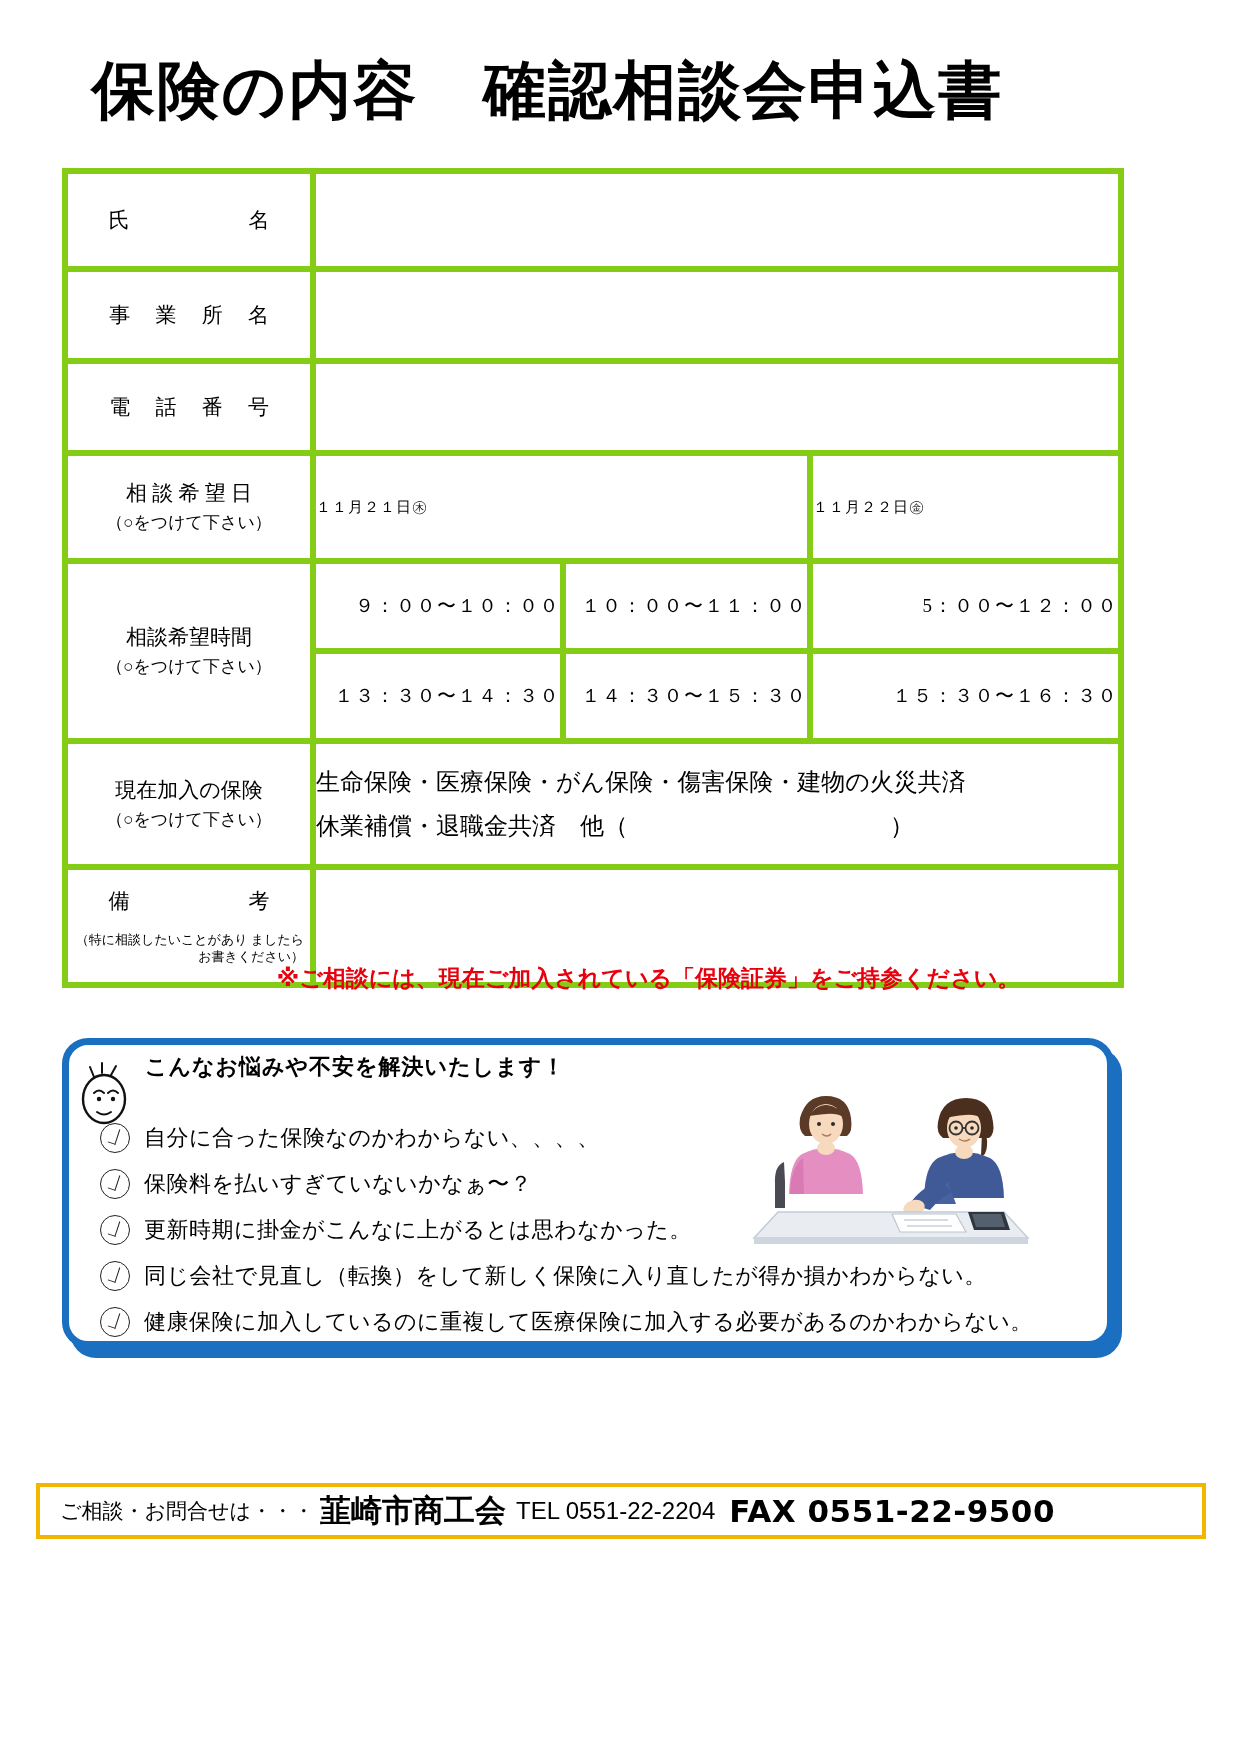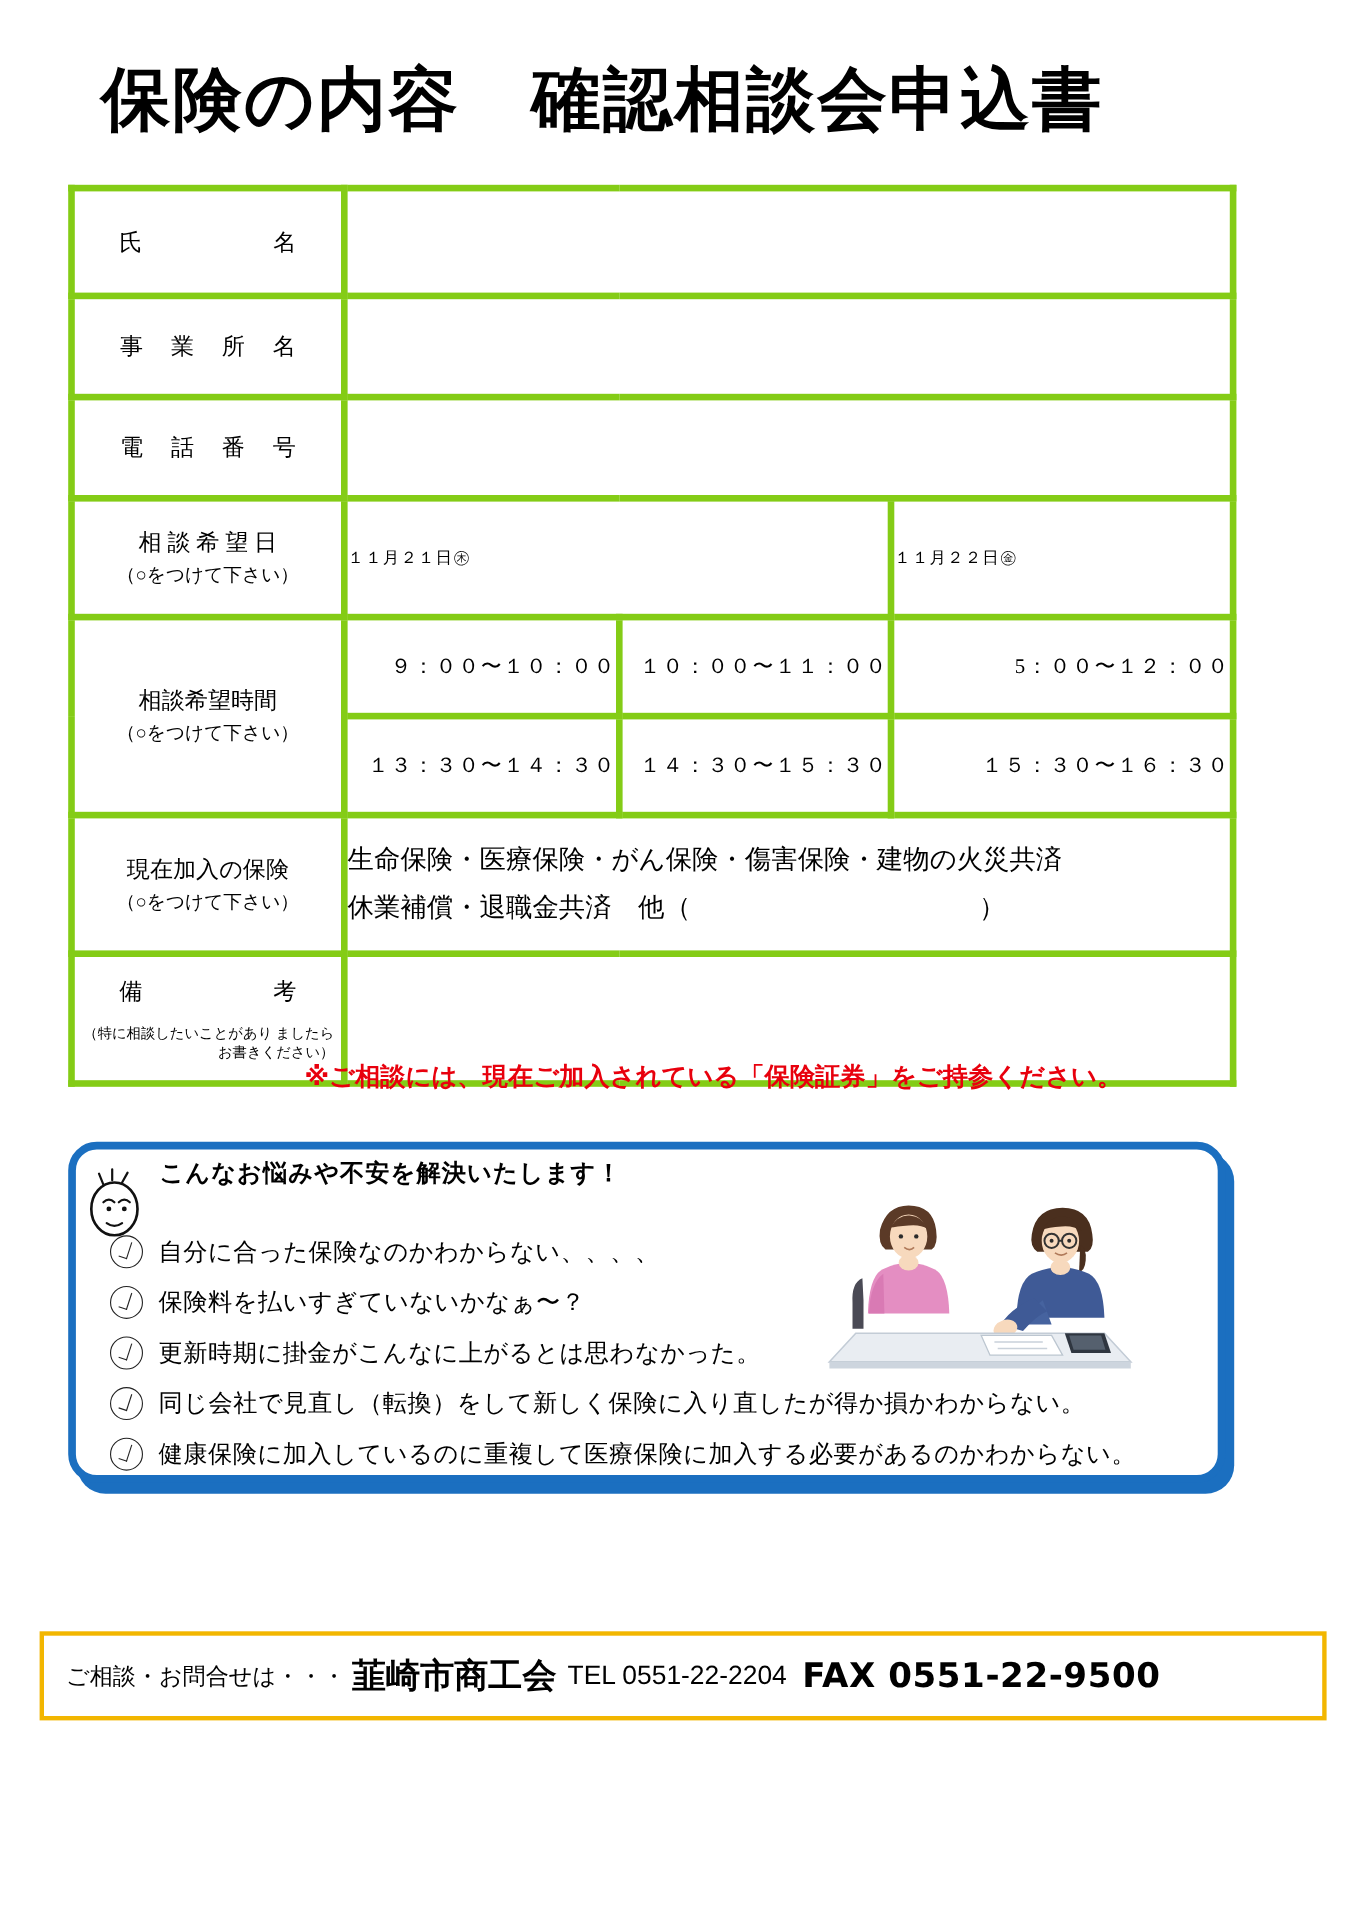--- a/index.html
+++ b/index.html
@@ -160,21 +160,21 @@
     font-weight:bold;
     font-size:19px;
     line-height:1.62;
     letter-spacing:0px;
     white-space:nowrap;
   }
 
   
   .footer{
     position:absolute;left:36px;top:1483px;
-    width:1170px;height:81px;
+    width:1170px;height:56px;
     border:4px solid #f2b600;
     box-sizing:border-box;
     display:flex;align-items:center;
     padding-left:20px;
   }
   .f-lead{
     font-family:"DejaVu Sans","Liberation Sans",sans-serif;
     font-size:21px;
     letter-spacing:0px;
     white-space:nowrap;

